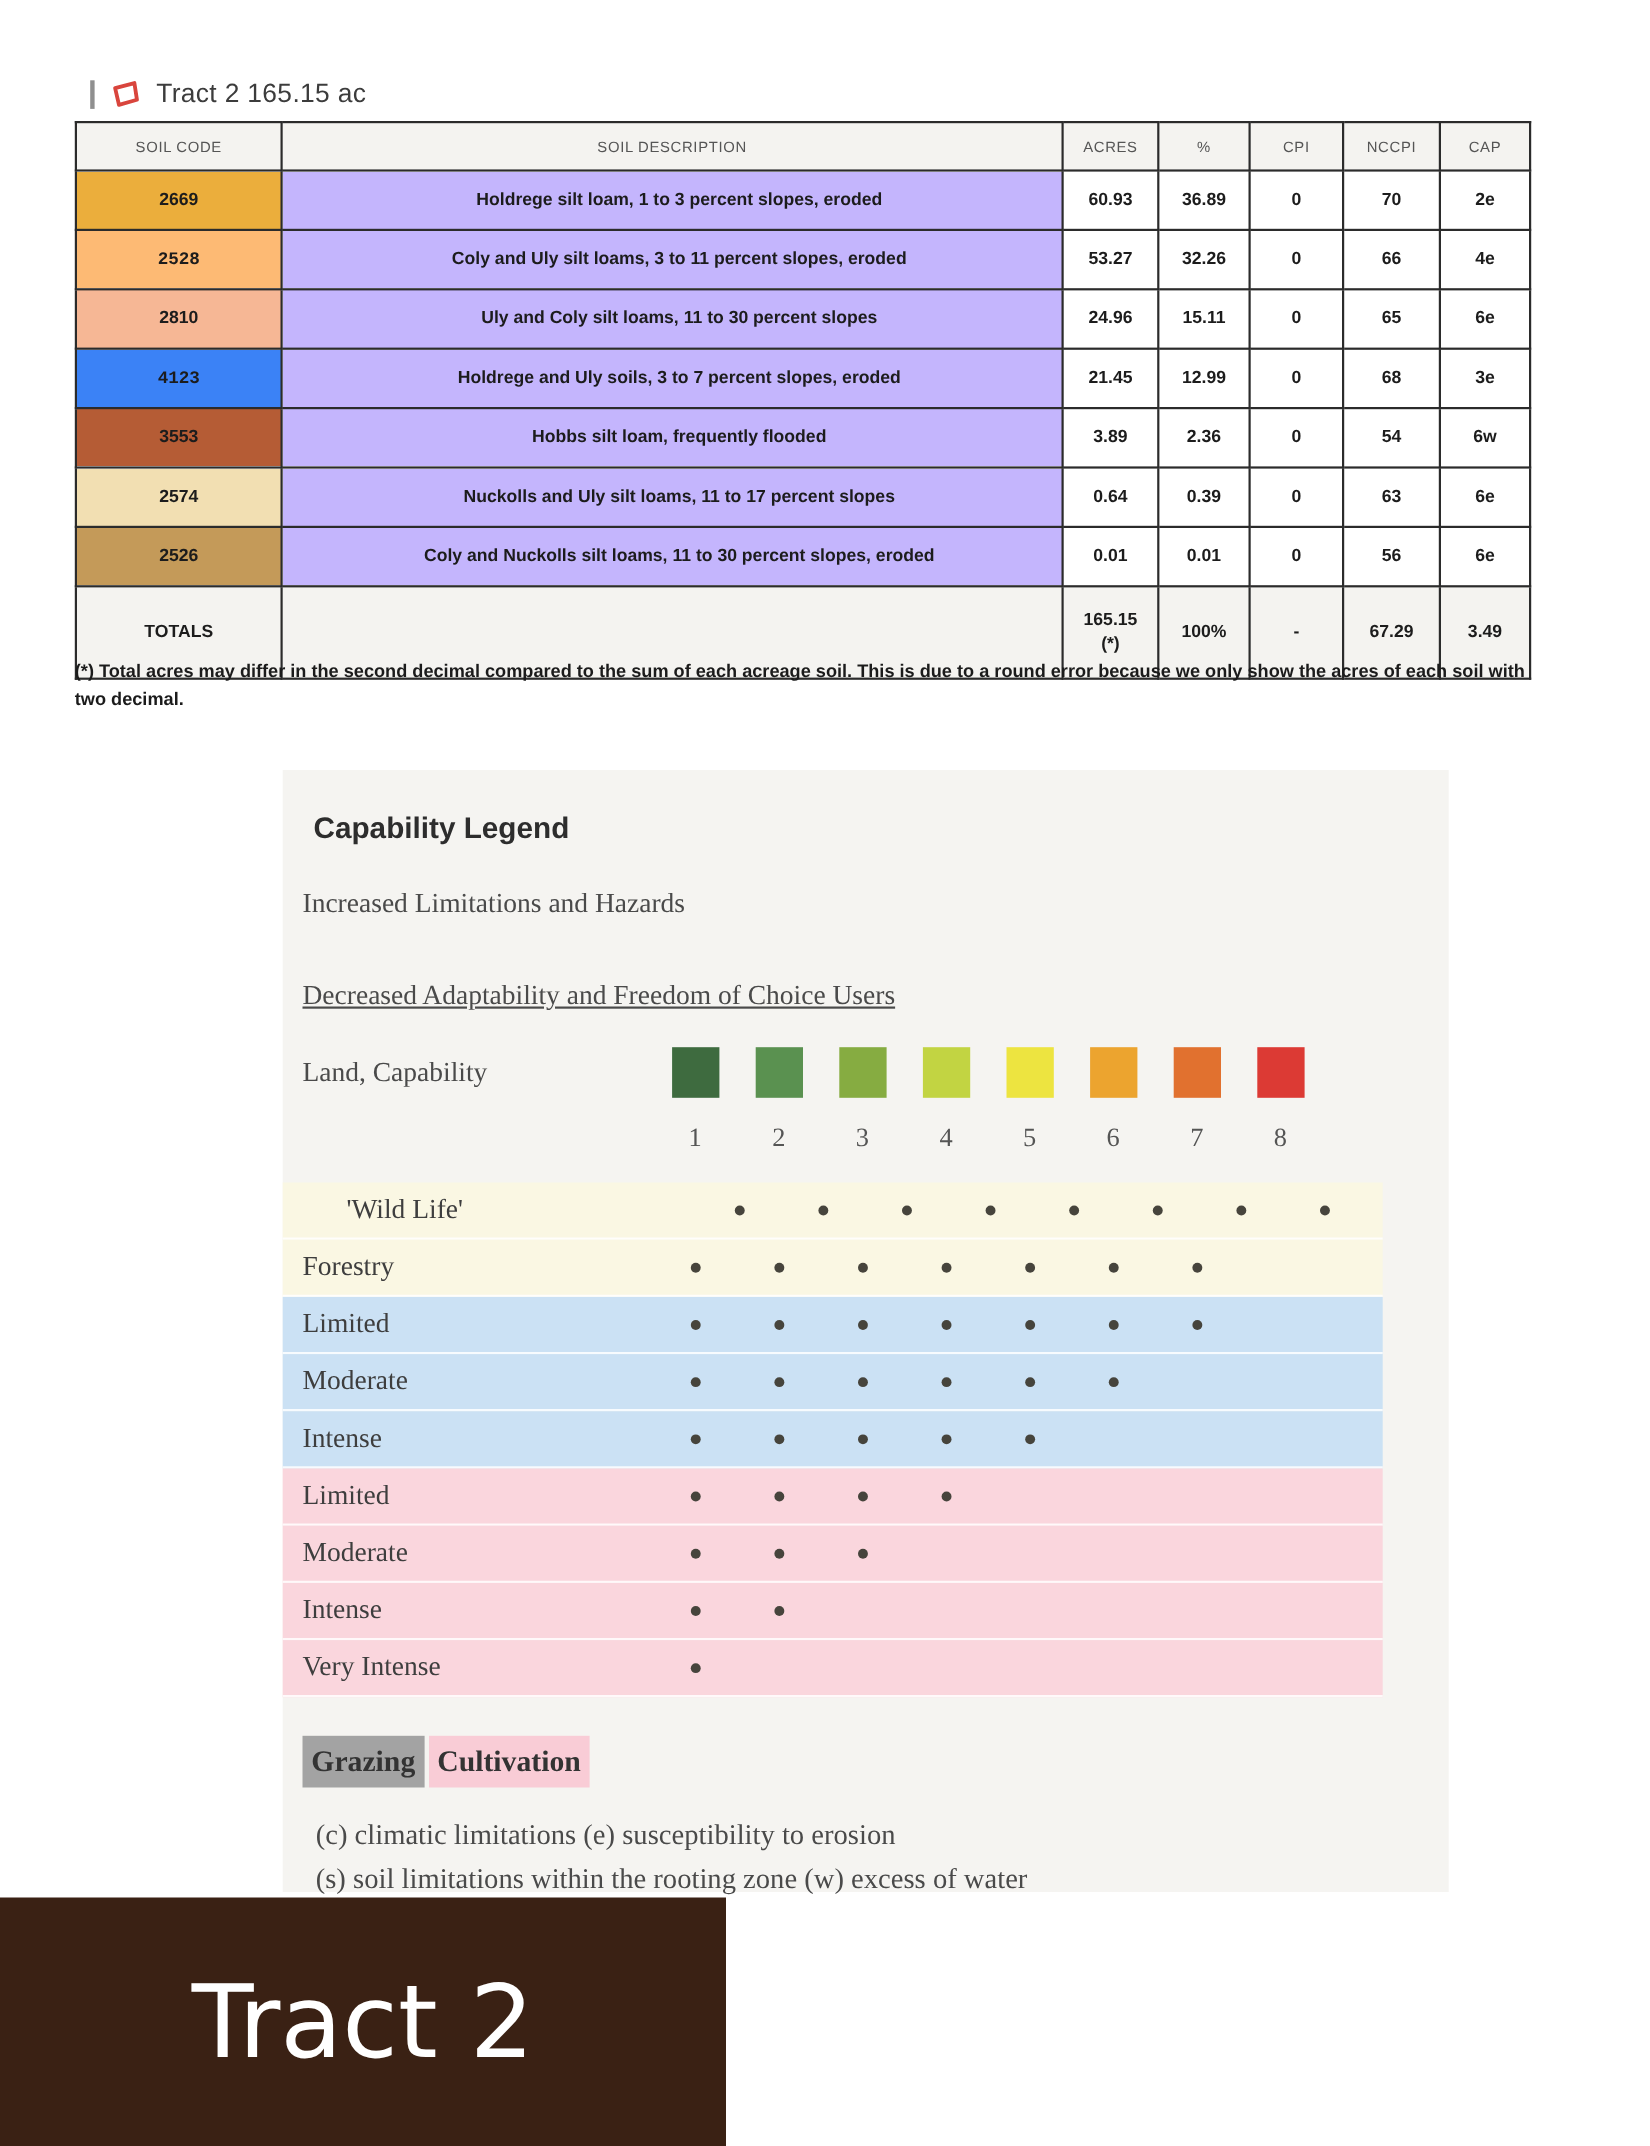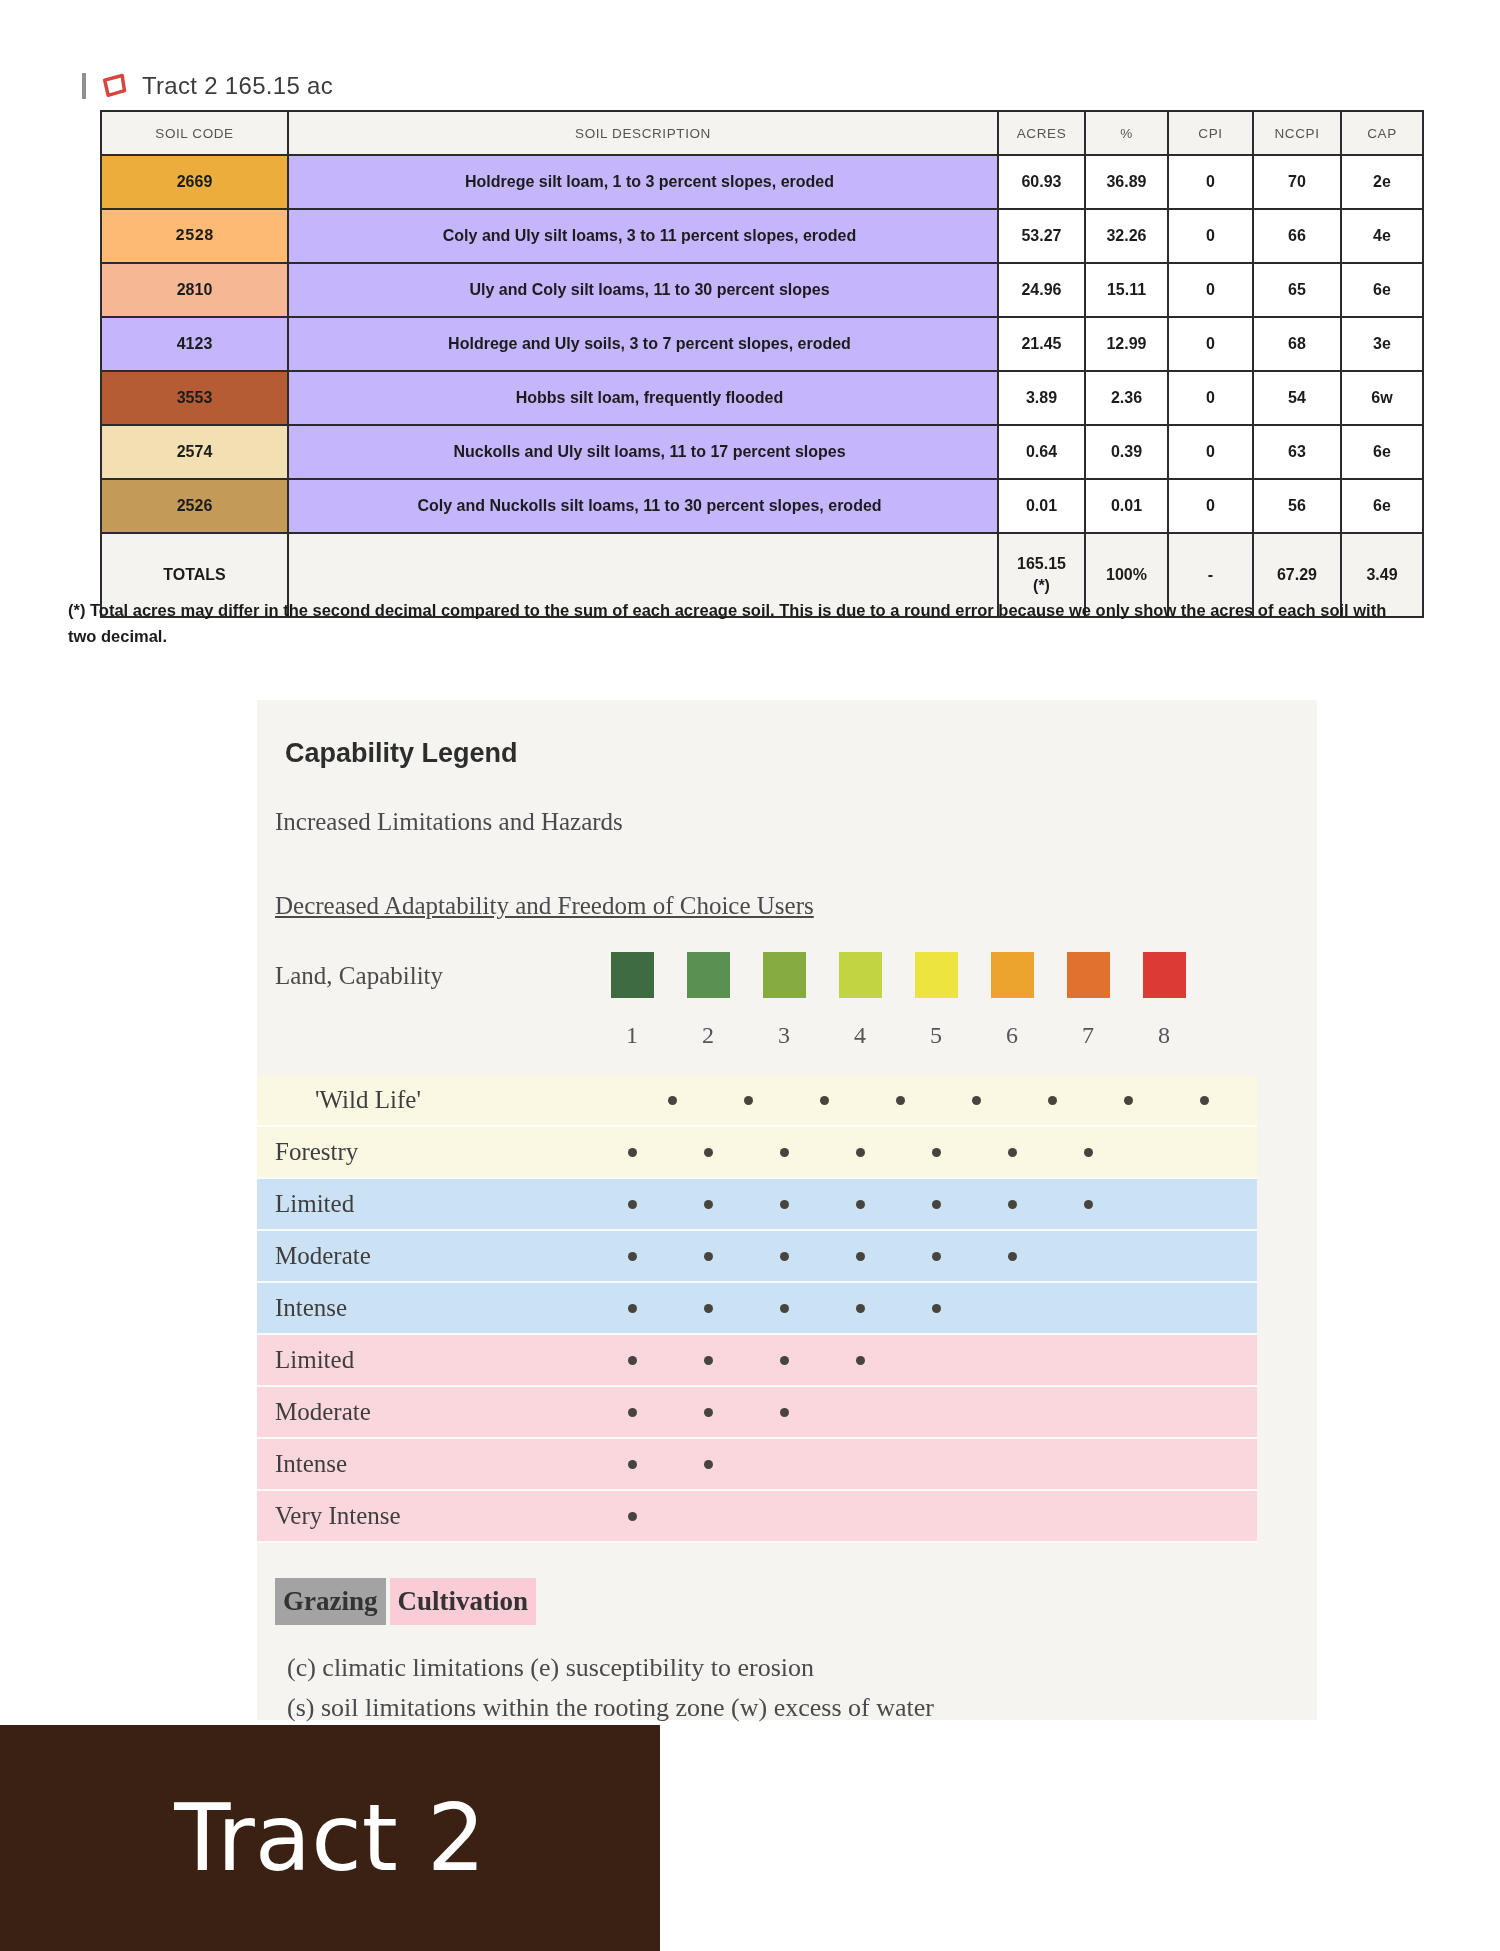--- a/index.html
+++ b/index.html
@@ -11,21 +11,20 @@
   
   .doc-header{position:absolute;left:82px;top:72px;display:flex;align-items:center;gap:12px;}
   .hbar{width:4px;height:26px;background:#8f8f8f;}
   .parcel-icon{width:32px;height:28px;display:block;}
   .doc-title{font-size:24px;color:#3c3c3c;letter-spacing:.3px;}
 
   
   table.soils{
     position:absolute;left:68px;top:110px;border-collapse:collapse;table-layout:fixed;
     width:1322px;
-    margin-left:32px;
   }
   table.soils td,table.soils th{border:2px solid #2b2b2b;overflow:hidden;}
   table.soils th{
     height:40px;background:#f4f3f0;font-weight:400;font-size:13.5px;color:#555;
     letter-spacing:.6px;
   }
   table.soils td{height:50px;font-size:16px;font-weight:700;color:#1c1c1c;text-align:center;}
   td.code{color:#333;}
   td.desc{text-align:left;padding-left:14px;background:#c4b5fd;}
   tr.totals td{height:80px;background:#f4f3f0;}
@@ -121,21 +120,21 @@
   <tr>
     <td class="code" style="background-color: rgb(246, 183, 149);">2810</td>
     <td class="desc">Uly and Coly silt loams, 11 to 30 percent slopes</td>
     <td>24.96</td>
     <td>15.11</td>
     <td>0</td>
     <td>65</td>
     <td>6e</td>
   </tr>
   <tr>
-    <td class="code" style="background-color: #c4b5fd;">4123</td>
+    <td class="code" style="background-color: #3b82f6; font-family: Liberation Mono, monospace;">4123</td>
     <td class="desc">Holdrege and Uly soils, 3 to 7 percent slopes, eroded</td>
     <td>21.45</td>
     <td>12.99</td>
     <td>0</td>
     <td>68</td>
     <td>3e</td>
   </tr>
   <tr>
     <td class="code" style="background-color: rgb(181, 92, 53);">3553</td>
     <td class="desc">Hobbs silt loam, frequently flooded</td>

